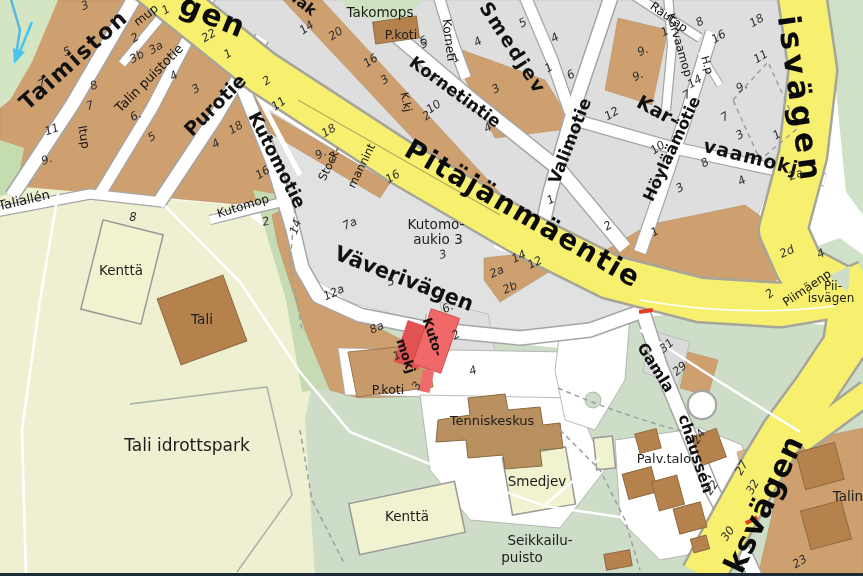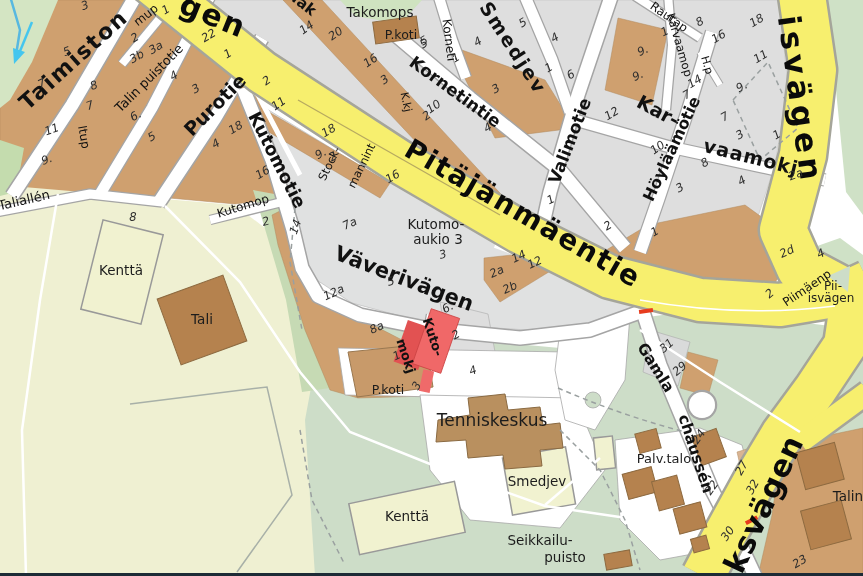--- a/index.html
+++ b/index.html
@@ -213,26 +213,27 @@
       <div class="lbl place" style="left: 833px; top: 286px; font-size: 12px; transform: translate(-50%, -50%) rotate(0deg);">Pii-</div>
       <div class="lbl place" style="left: 831px; top: 298px; font-size: 12px; transform: translate(-50%, -50%) rotate(0deg);">isvägen</div>
       <div class="lbl street" style="left: 433px; top: 337px; font-size: 13px; transform: translate(-50%, -50%) rotate(72deg);">Kuto-</div>
       <div class="lbl street" style="left: 406px; top: 356px; font-size: 13px; transform: translate(-50%, -50%) rotate(72deg);">mokj</div>
       <div class="lbl place" style="left: 380px; top: 13px; font-size: 13.5px; transform: translate(-50%, -50%) rotate(0deg);">Takomops</div>
       <div class="lbl place" style="left: 401px; top: 35px; font-size: 12.5px; transform: translate(-50%, -50%) rotate(0deg);">P.koti</div>
       <div class="lbl place" style="left: 436px; top: 225px; font-size: 13.5px; transform: translate(-50%, -50%) rotate(0deg);">Kutomo-</div>
       <div class="lbl place" style="left: 438px; top: 240px; font-size: 13.5px; transform: translate(-50%, -50%) rotate(0deg);">aukio 3</div>
       <div class="lbl place" style="left: 121px; top: 271px; font-size: 13.5px; transform: translate(-50%, -50%) rotate(0deg);">Kenttä</div>
       <div class="lbl place" style="left: 202px; top: 320px; font-size: 13.5px; transform: translate(-50%, -50%) rotate(0deg);">Tali</div>
+      <div class="lbl place" style="left: 187px; top: 445px; font-size: 17px; transform: translate(-50%, -50%) rotate(0deg);">Tali idrottspark</div>
       <div class="lbl place" style="left: 388px; top: 390px; font-size: 12.5px; transform: translate(-50%, -50%) rotate(0deg);">P.koti</div>
-      <div class="lbl place" style="left: 492px; top: 420px; font-size: 17px; transform: translate(-50%, -50%) rotate(0deg);">Tenniskeskus</div>
+      <div class="lbl place" style="left: 492px; top: 420px; font-size: 13px; transform: translate(-50%, -50%) rotate(0deg);">Tenniskeskus</div>
       <div class="lbl place" style="left: 537px; top: 482px; font-size: 13.5px; transform: translate(-50%, -50%) rotate(0deg);">Smedjev</div>
       <div class="lbl place" style="left: 407px; top: 517px; font-size: 13.5px; transform: translate(-50%, -50%) rotate(0deg);">Kenttä</div>
       <div class="lbl place" style="left: 540px; top: 541px; font-size: 13.5px; transform: translate(-50%, -50%) rotate(0deg);">Seikkailu-</div>
-      <div class="lbl place" style="left: 565px; top: 558px; font-size: 13.5px; transform: translate(-50%, -50%) rotate(0deg);">puisto</div>
+      <div class="lbl place" style="left: 522px; top: 558px; font-size: 13.5px; transform: translate(-50%, -50%) rotate(0deg);">puisto</div>
       <div class="lbl place" style="left: 664px; top: 458px; font-size: 13px; transform: translate(-50%, -50%) rotate(0deg);">Palv.talo</div>
       <div class="lbl place" style="left: 848px; top: 497px; font-size: 13.5px; transform: translate(-50%, -50%) rotate(0deg);">Talin</div>
       <div class="lbl num" style="left: 85px; top: 6px; font-size: 11.5px; transform: translate(-50%, -50%) rotate(-20deg);">3</div>
       <div class="lbl num" style="left: 67px; top: 52px; font-size: 11.5px; transform: translate(-50%, -50%) rotate(-20deg);">5</div>
       <div class="lbl num" style="left: 42px; top: 84px; font-size: 11.5px; transform: translate(-50%, -50%) rotate(-25deg);">7</div>
       <div class="lbl num" style="left: 94px; top: 86px; font-size: 11.5px; transform: translate(-50%, -50%) rotate(-20deg);">8</div>
       <div class="lbl num" style="left: 90px; top: 106px; font-size: 11.5px; transform: translate(-50%, -50%) rotate(-20deg);">7</div>
       <div class="lbl num" style="left: 52px; top: 130px; font-size: 11.5px; transform: translate(-50%, -50%) rotate(-20deg);">11</div>
       <div class="lbl num" style="left: 47px; top: 160px; font-size: 11.5px; transform: translate(-50%, -50%) rotate(-20deg);">9.</div>
       <div class="lbl num" style="left: 135px; top: 38px; font-size: 11.5px; transform: translate(-50%, -50%) rotate(-30deg);">2</div>

